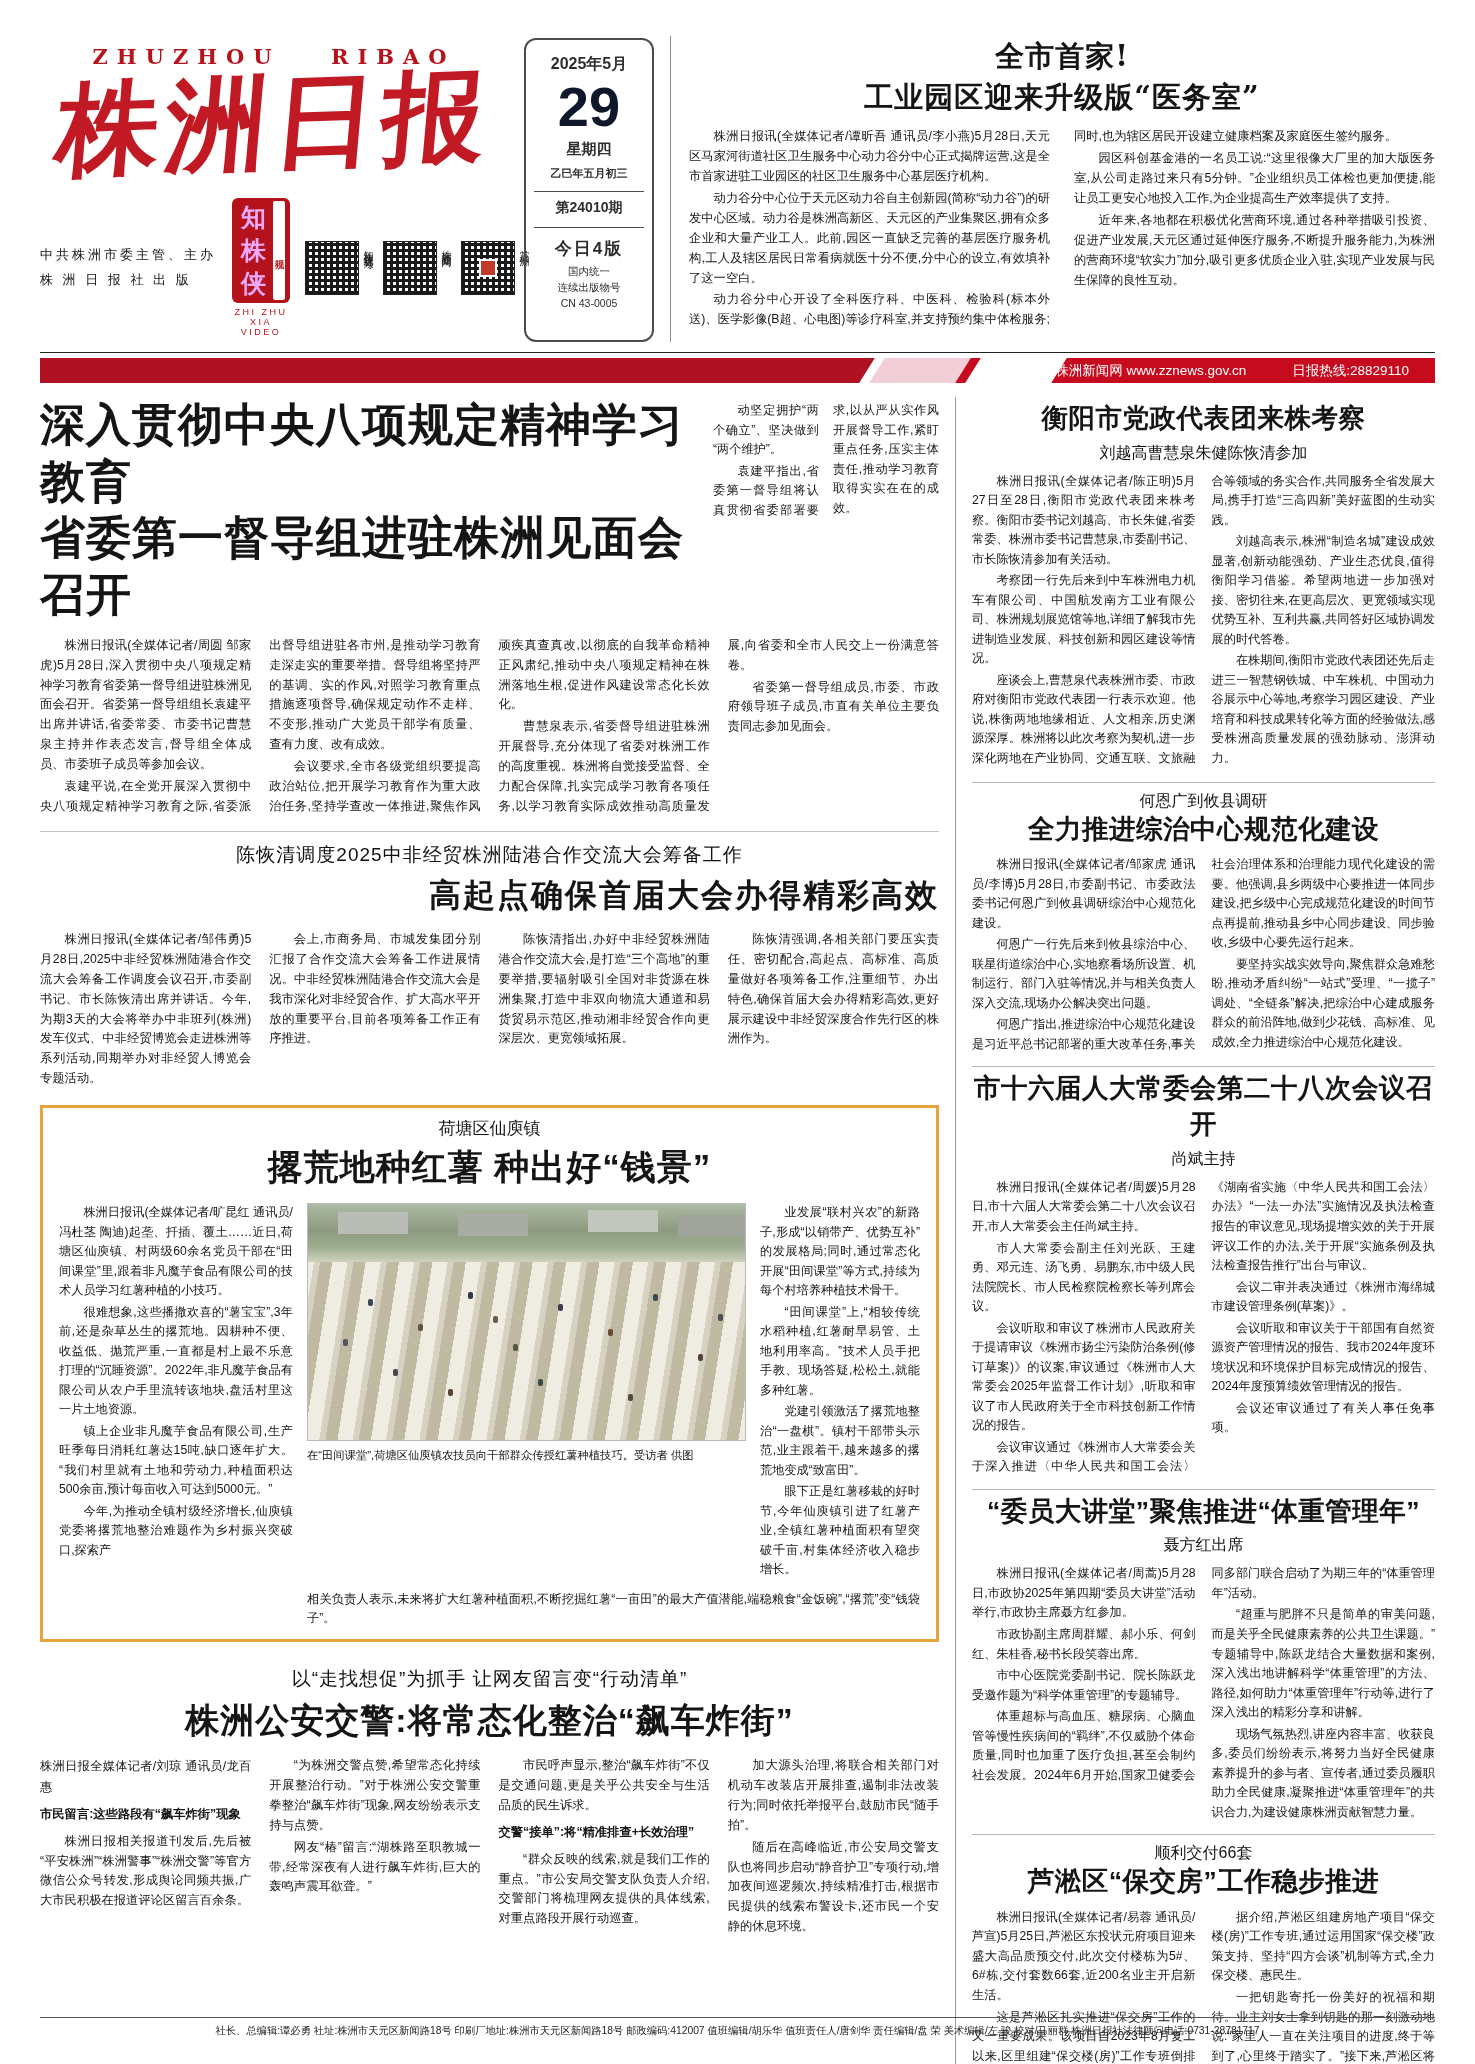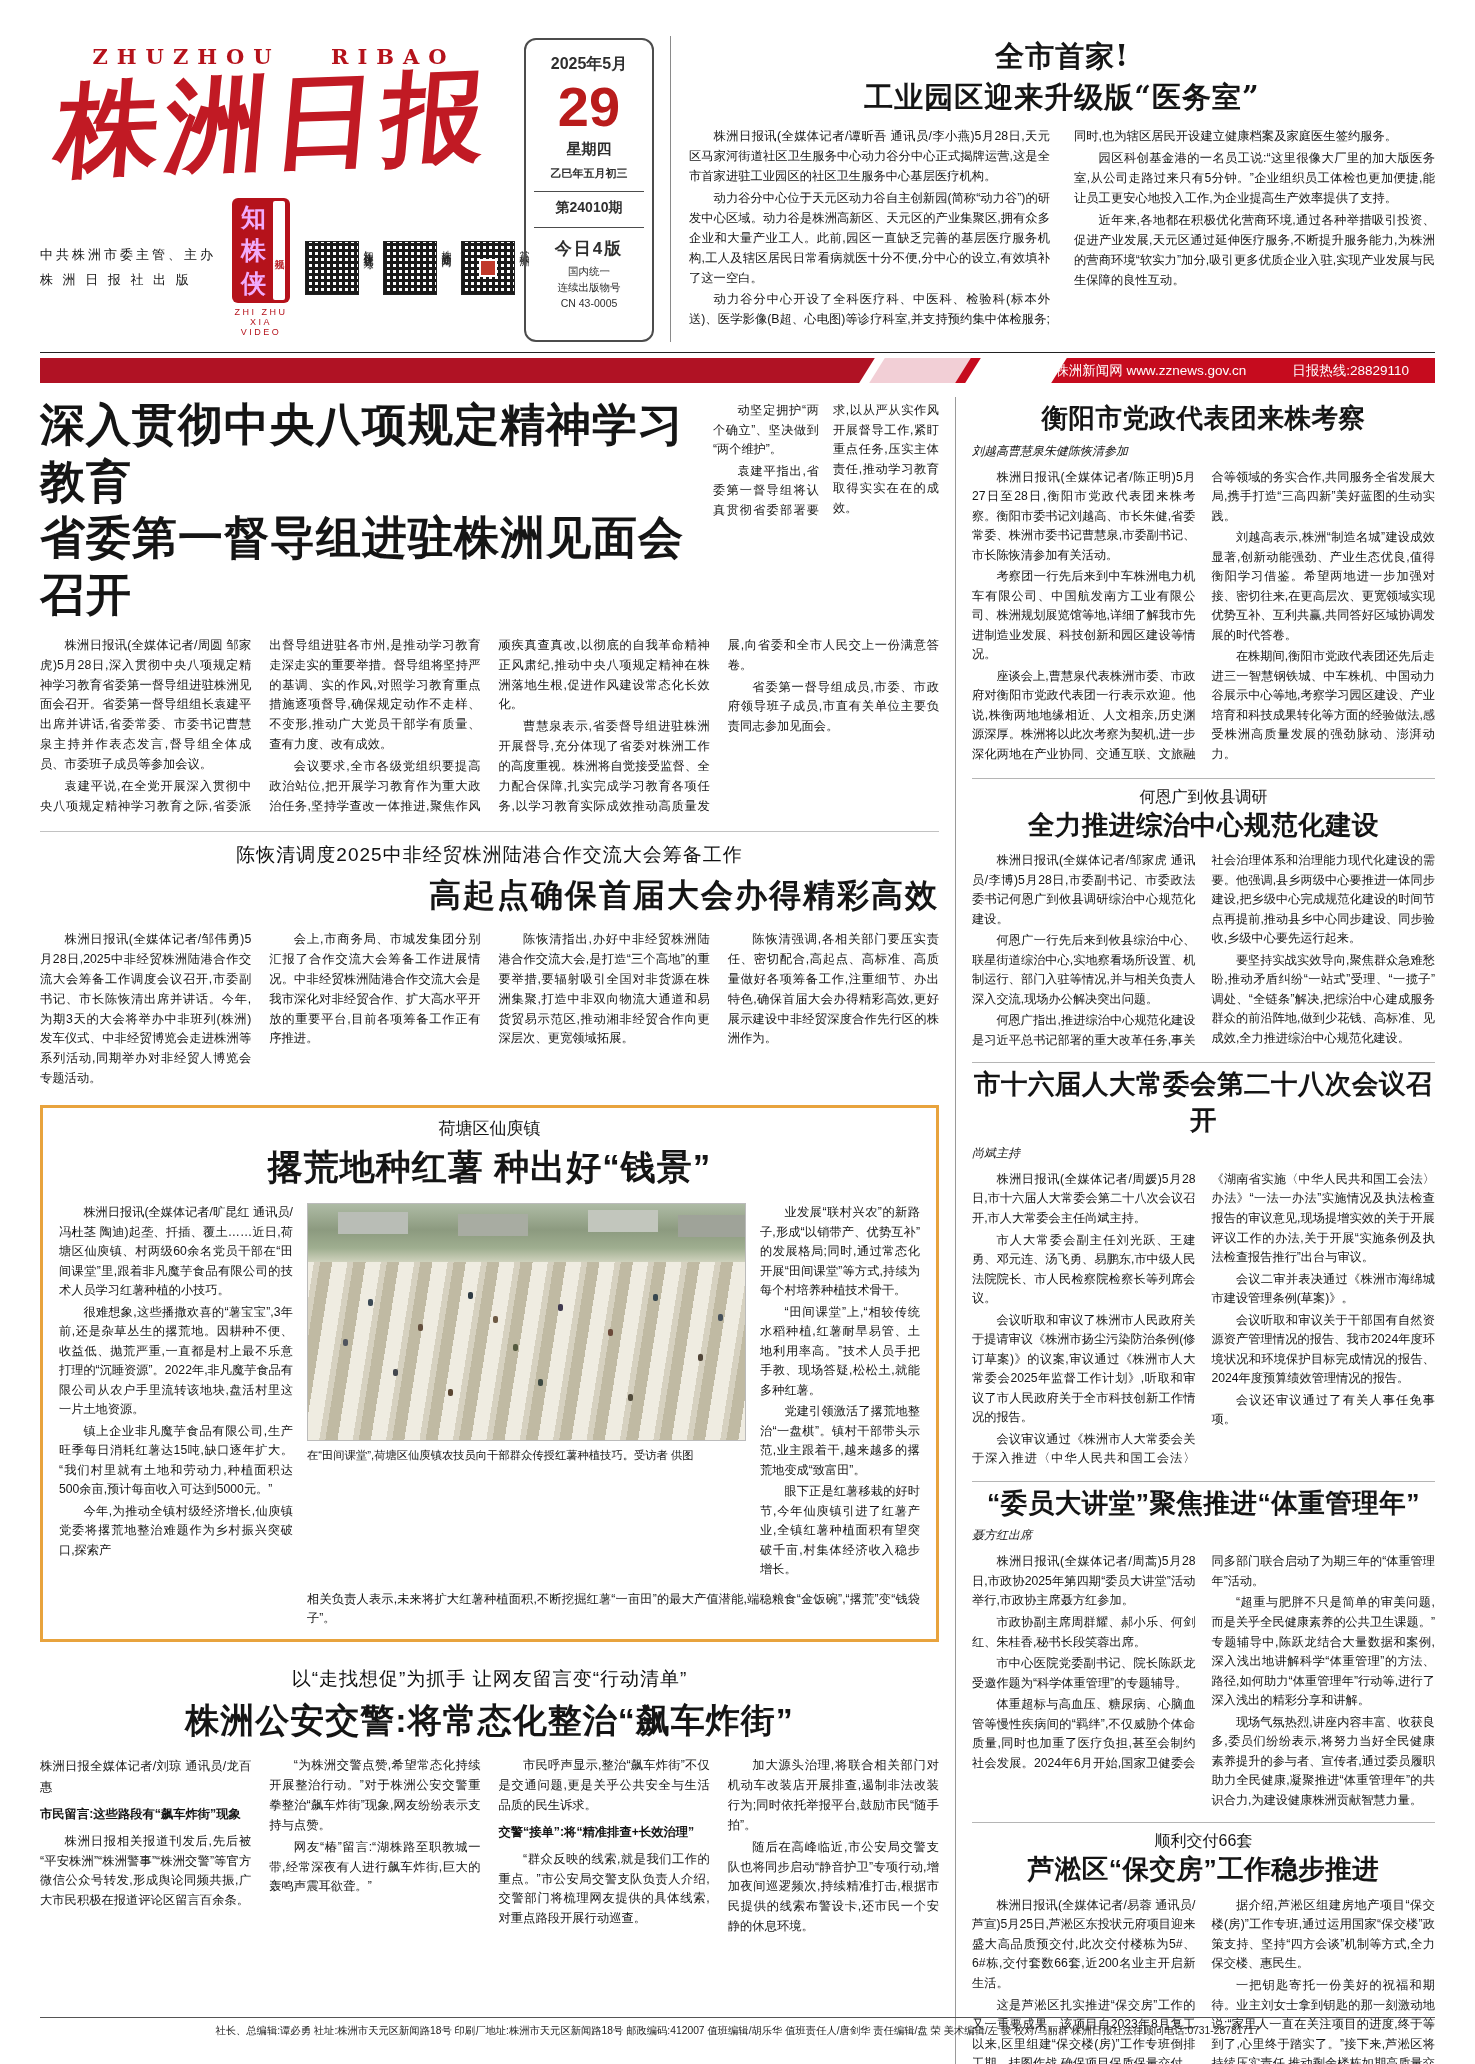--- a/index.html
+++ b/index.html
@@ -27,21 +27,21 @@
   .qr-item{display:flex;gap:3px;align-items:flex-start;}
   .qr{width:52px;height:52px;position:relative;outline:1px solid #222;
       background:repeating-linear-gradient(0deg,#1a1a1a 0 3px,transparent 3px 6px),
                  repeating-linear-gradient(90deg,#1a1a1a 0 3px,#fff 3px 6px);}
   .qr.with-badge::after{content:"";position:absolute;inset:calc(50% - 9px);background:#c0392b;border:2px solid #fff;}
   .qr-label{writing-mode:vertical-rl;font-size:10px;letter-spacing:2px;color:#222;}
   .datebox{width:130px;border:2px solid #4c4c4c;border-radius:12px;box-sizing:border-box;
            padding:14px 8px 10px;text-align:center;display:flex;flex-direction:column;
            align-items:center;gap:3px;color:#2e2e2e;font-weight:bold;height:304px;margin-top:8px;}
   .d-ym{font-size:16px;}
-  .d-day{font-size:56px;line-height:1.05;color:#b91c1c;}
+  .d-day{font-size:56px;line-height:1.05;color:#0f172a;}
   .d-week{font-size:15px;}
   .d-lunar{font-size:11px;margin-top:4px;}
   .d-sep{width:100%;border-top:1.5px solid #4c4c4c;margin:7px 0 4px;}
   .d-issue{font-size:14px;}
   .d-pages{font-size:17px;letter-spacing:2px;margin-top:2px;}
   .d-small{font-size:10.5px;font-weight:normal;line-height:1.55;}
   .topright{flex:1;border-left:1px solid #8a8a8a;padding-left:18px;margin-top:6px;}
   .tr-head{text-align:center;font-family:"DejaVu Serif",serif;font-weight:900;
            font-size:29px;line-height:1.4;letter-spacing:1px;}
   .tr-body{margin-top:10px;column-count:2;column-gap:24px;font-size:12.3px;line-height:1.62;text-align:justify;}
@@ -91,21 +91,21 @@
   .f-right{width:160px;font-size:12.2px;line-height:1.6;text-align:justify;}
   .f-bottom{margin-top:8px;font-size:12.2px;line-height:1.6;text-align:justify;}
   
   .t-head{text-align:center;font-size:34px;font-weight:900;letter-spacing:1px;margin:6px 0 12px;}
   .t-body p.byline{text-indent:0;line-height:1.7;}
   .t-body p.subhead{text-indent:0;font-weight:bold;margin:7px 0;}
   
   .r-art{padding:4px 0 12px;border-bottom:1px solid #b5b5b5;}
   .r-art:last-child{border-bottom:none;}
   .r-head{text-align:center;font-size:26.5px;font-weight:900;line-height:1.35;letter-spacing:0.5px;}
-  .r-sub{font-size:12px;margin-top:6px;font-style:italic;}
+  .r-sub{text-align:center;font-size:16px;margin-top:6px;}
   .r-kicker{text-align:center;font-size:16px;margin-top:4px;}
   
   .footer{position:absolute;left:40px;right:40px;bottom:26px;border-top:1px solid #555;
           padding-top:6px;font-size:10.3px;text-align:center;color:#222;}
 </style>
 </head>
 <body>
 
 <div class="page">
 

